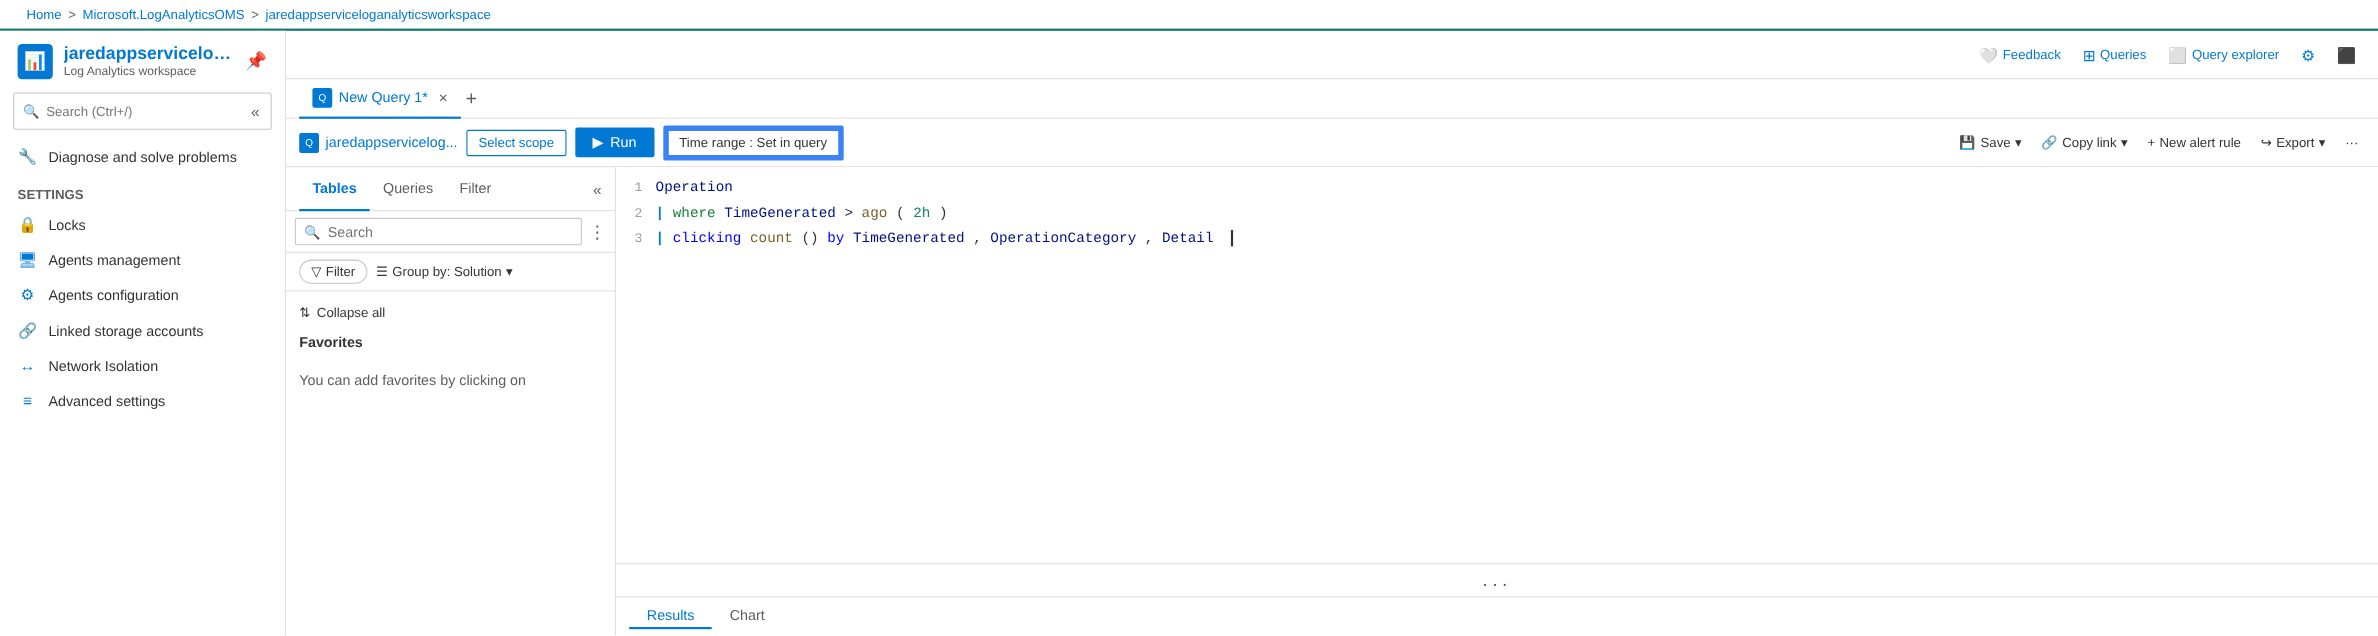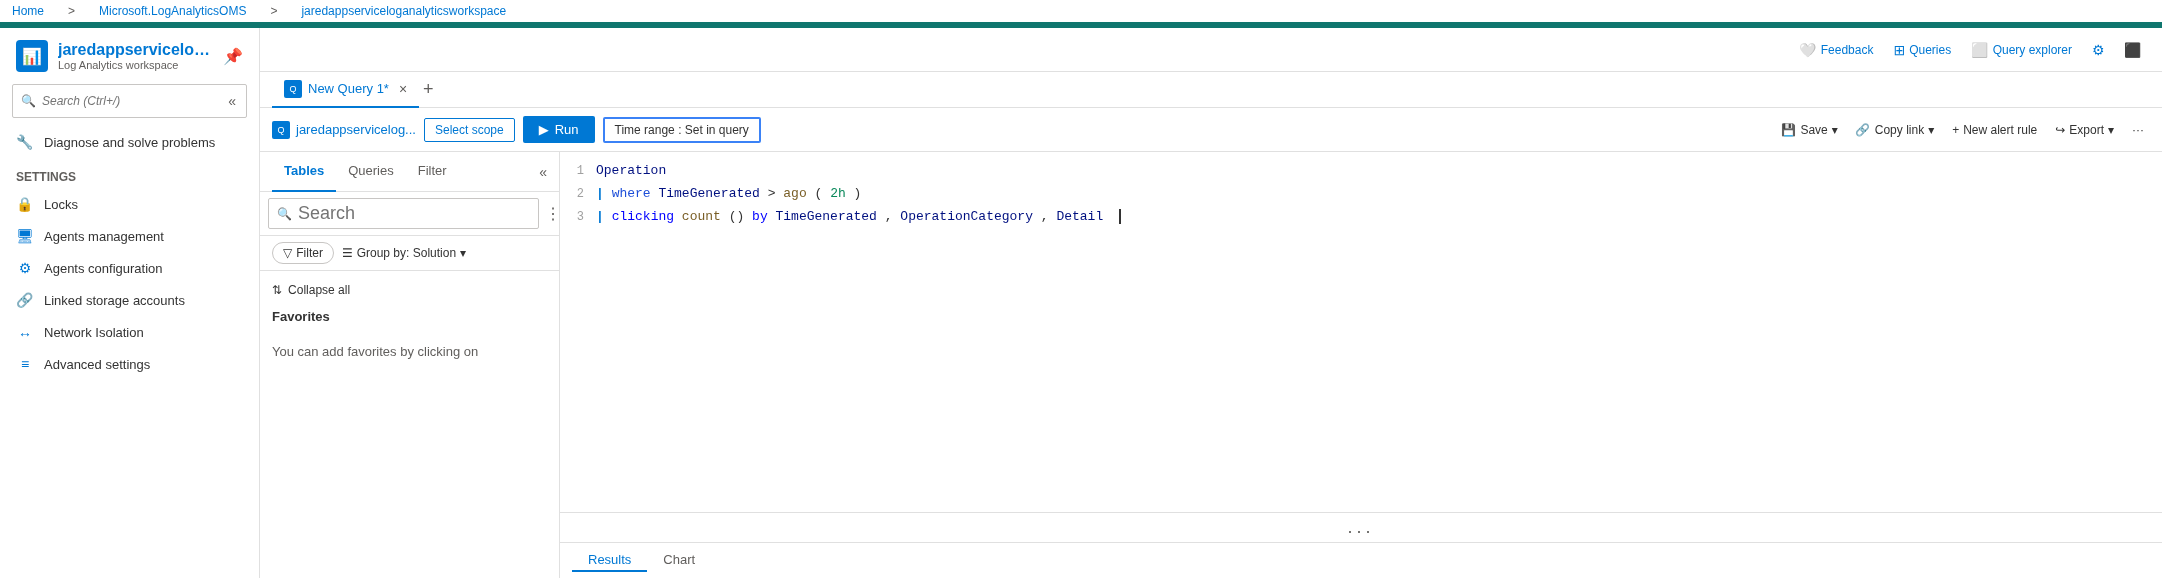--- a/index.html
+++ b/index.html
@@ -1,22 +1,22 @@
 <!DOCTYPE html>
 <html><head>
   <meta charset="utf-8">
   <style>
     * { box-sizing: border-box; margin: 0; padding: 0; }
     body { font-family: 'Segoe UI', Arial, sans-serif; font-size: 13px; background: #fff; color: #333; overflow: hidden; }
 
     
     .breadcrumb {
-      display: flex; align-items: center; gap: 24px;
-      padding: 4px 12px; font-size: 12px; color: #0078d4;
-      border-bottom: 6px solid #0f766e; height: 28px;
+      display: flex; align-items: center; gap: 6px;
+      padding: 4px 24px; font-size: 12px; color: #0078d4;
+      border-bottom: 2px solid #0f766e; height: 28px;
     }
     .breadcrumb span { color: #605e5c; }
     .breadcrumb a { color: #0078d4; text-decoration: none; }
     .breadcrumb .sep { color: #605e5c; }
 
     
     .main-container { display: flex; height: calc(578px - 28px); }
 
     
     .sidebar {
@@ -34,21 +34,21 @@
     .sidebar-title-block { flex: 1; overflow: hidden; }
     .sidebar-title { font-size: 16px; font-weight: 600; color: #0078d4; white-space: nowrap; overflow: hidden; text-overflow: ellipsis; }
     .sidebar-subtitle { font-size: 11px; color: #605e5c; }
     .pin-icon { color: #605e5c; font-size: 16px; cursor: pointer; }
 
     .sidebar-search {
       margin: 4px 12px 8px;
       display: flex; align-items: center; gap: 6px;
       border: 1px solid #c8c6c4; border-radius: 2px; padding: 4px 8px; background: #fff;
     }
-    .sidebar-search input { border: none; outline: none; font-size: 12px; flex: 1; color: #0f766e; font-style: italic; }
+    .sidebar-search input { border: none; outline: none; font-size: 12px; flex: 1; color: #0f766e; }
     .sidebar-search-icon { color: #605e5c; font-size: 12px; }
 
     .sidebar-item {
       display: flex; align-items: center; gap: 10px;
       padding: 8px 16px; cursor: pointer; color: #333; font-size: 13px;
     }
     .sidebar-item .item-icon { color: #0078d4; font-size: 14px; width: 18px; text-align: center; }
 
     .sidebar-section-label {
       padding: 12px 16px 4px; font-size: 12px; font-weight: 600; color: #605e5c; text-transform: uppercase;
@@ -99,21 +99,21 @@
     .select-scope-btn {
       background: none; border: 1px solid #0078d4; color: #0078d4;
       padding: 4px 10px; border-radius: 2px; cursor: pointer; font-size: 12px;
     }
     .run-btn {
       background: #0078d4; color: #fff; border: none;
       padding: 6px 16px; border-radius: 2px; cursor: pointer; font-size: 13px;
       display: flex; align-items: center; gap: 6px;
     }
     .time-range-btn {
-      background: none; border: 2px solid #3b82f6; color: #333;
+      background: none; border: 5px solid #3b82f6; color: #333;
       padding: 4px 10px; border-radius: 2px; cursor: pointer; font-size: 12px;
     }
     .query-toolbar-right { margin-left: auto; display: flex; align-items: center; gap: 6px; }
     .toolbar-action-btn {
       display: flex; align-items: center; gap: 4px;
       background: none; border: none; cursor: pointer; color: #333; font-size: 12px; padding: 4px 6px;
     }
 
     
     .lower-area { display: flex; flex: 1; overflow: hidden; }
@@ -134,21 +134,21 @@
     .panel-tab.active { color: #0078d4; border-bottom: 2px solid #0078d4; font-weight: 600; }
     .panel-collapse { margin-left: auto; background: none; border: none; cursor: pointer; color: #605e5c; font-size: 14px; }
 
     .panel-search-bar {
       display: flex; align-items: center; padding: 6px 8px; gap: 6px; border-bottom: 1px solid #e0e0e0;
     }
     .panel-search-wrap {
       display: flex; align-items: center; gap: 6px; flex: 1;
       border: 1px solid #c8c6c4; border-radius: 2px; padding: 4px 8px; background: #fff;
     }
-    .panel-search-wrap input { border: none; outline: none; font-size: 18px; flex: 1; }
+    .panel-search-wrap input { border: none; outline: none; font-size: 13px; flex: 1; }
     .panel-more-btn { background: none; border: none; cursor: pointer; color: #605e5c; font-size: 16px; }
 
     .panel-filter-bar {
       display: flex; align-items: center; gap: 8px; padding: 6px 12px; border-bottom: 1px solid #e0e0e0;
     }
     .filter-btn {
       display: flex; align-items: center; gap: 4px; background: none;
       border: 1px solid #c8c6c4; border-radius: 12px; padding: 3px 10px;
       cursor: pointer; font-size: 12px; color: #333;
     }
@@ -379,21 +379,21 @@
           <div class="editor-line">
             <span class="line-num">1</span>
             <span class="line-code">
               <span style="color:#001080;">Operation</span>
             </span>
           </div>
           <div class="editor-line">
             <span class="line-num">2</span>
             <span class="line-code">
               <span class="pipe">|</span>
-              <span style="color:#1d4ed8;"> where </span>
+              <span style="color:#15803d;"> where </span>
               <span style="color:#001080;">TimeGenerated</span>
               <span style="color:#333;"> &gt; </span>
               <span style="color:#795e26;">ago</span>
               <span style="color:#333;">(</span>
               <span style="color:#09885a;">2h</span>
               <span style="color:#333;">)</span>
             </span>
           </div>
           <div class="editor-line">
             <span class="line-num">3</span>

